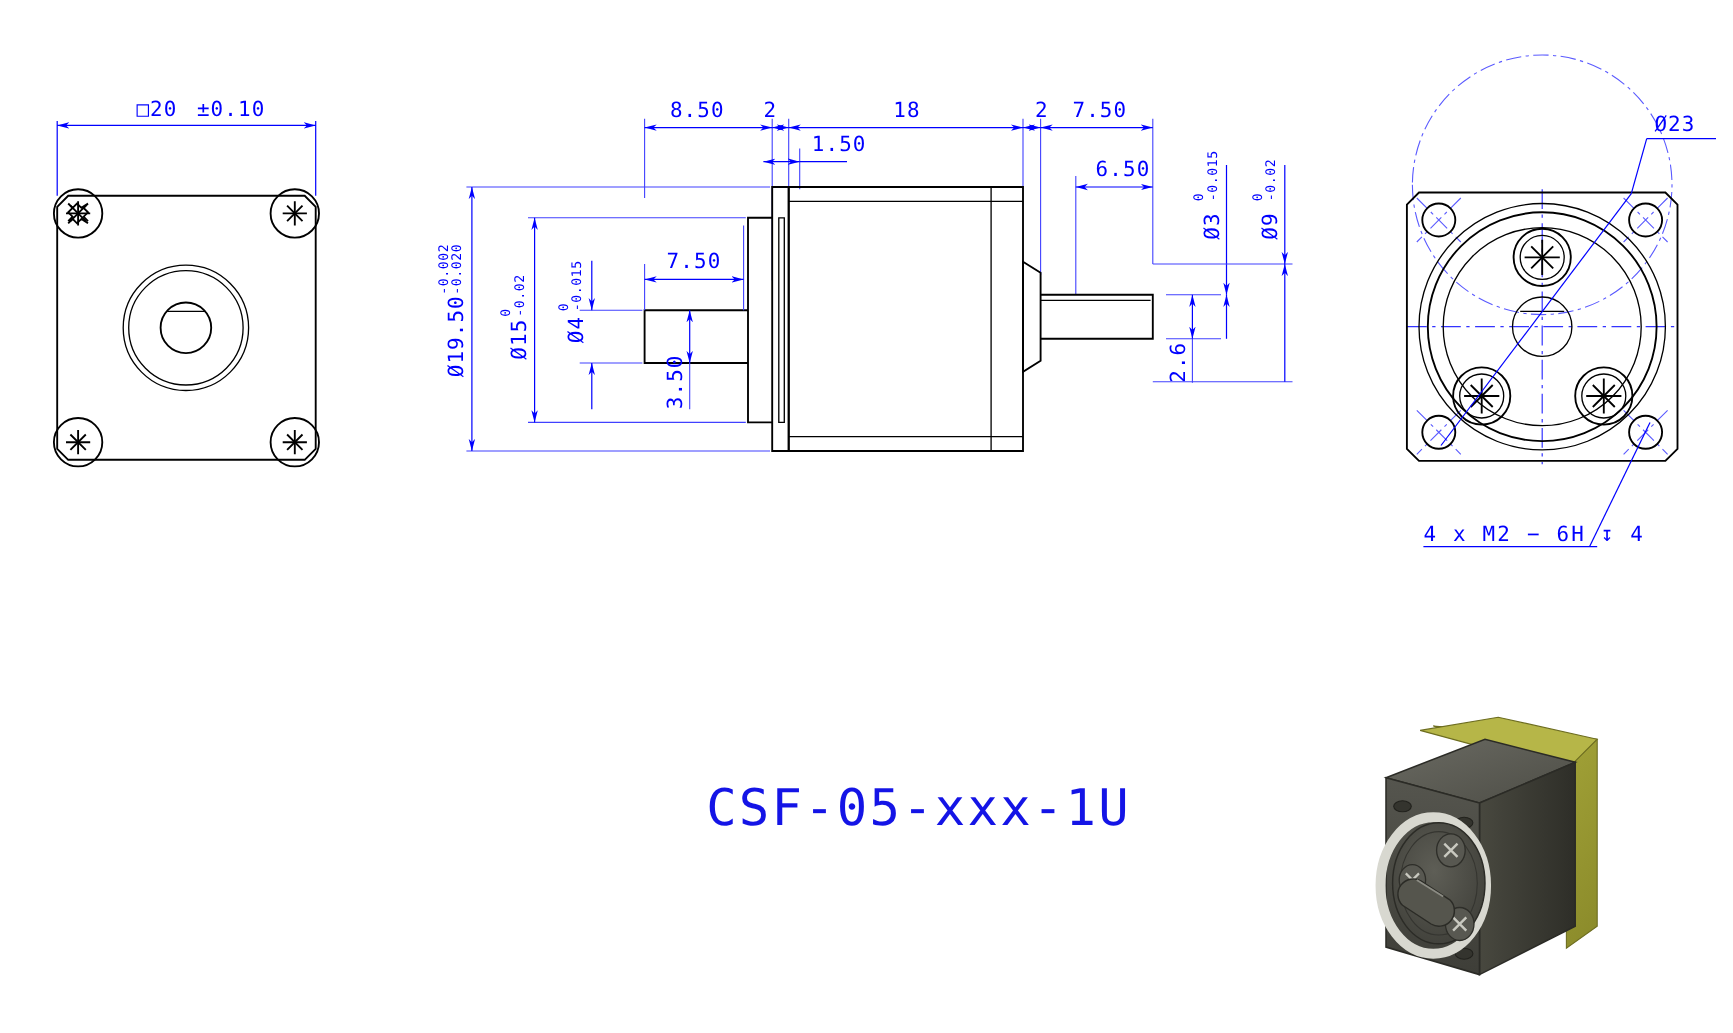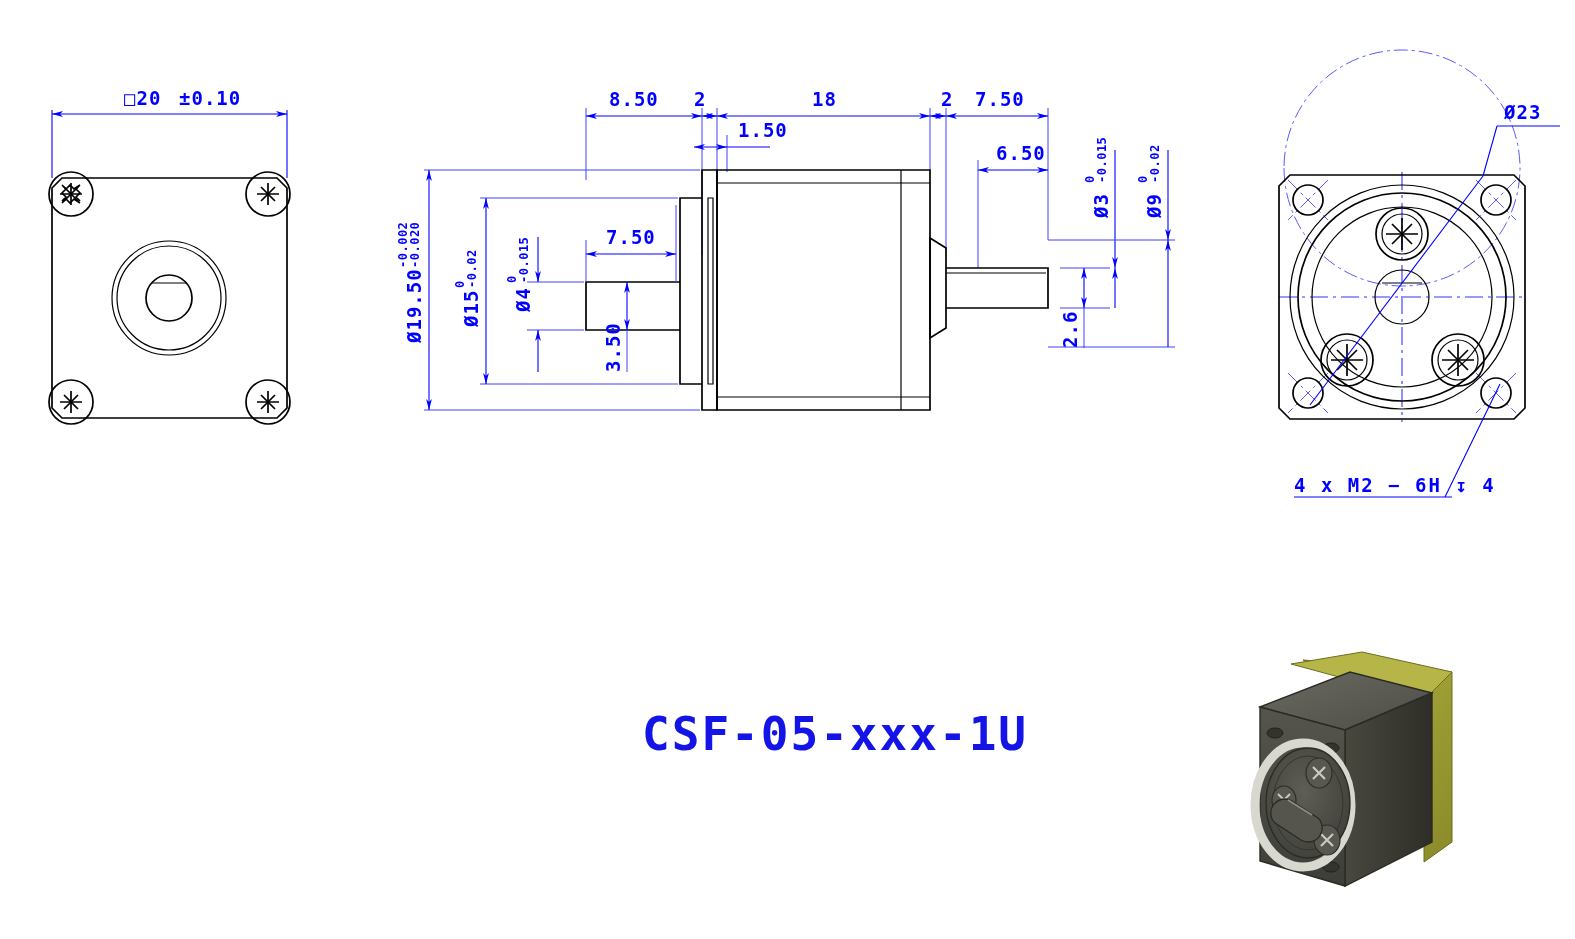--- a/index.html
+++ b/index.html
@@ -13,21 +13,20 @@
     height: 939px;
     position: relative;
     overflow: hidden;
     font-family: "DejaVu Sans Mono", "Liberation Mono", monospace;
   }
   #drawing-root {
     position: absolute;
     left: 0; top: 0;
     width: 1575px;
     height: 775px;
-    font-weight: bold;
   }
   svg.sheet {
     display: block;
     width: 1575px;
     height: 939px;
   }
   
   .obj      { fill: none; stroke: #000000; stroke-width: 1.7; }
   .obj-thin { fill: none; stroke: #000000; stroke-width: 1.2; }
   .dim      { fill: none; stroke: #0000ff; stroke-width: 1.1; }

